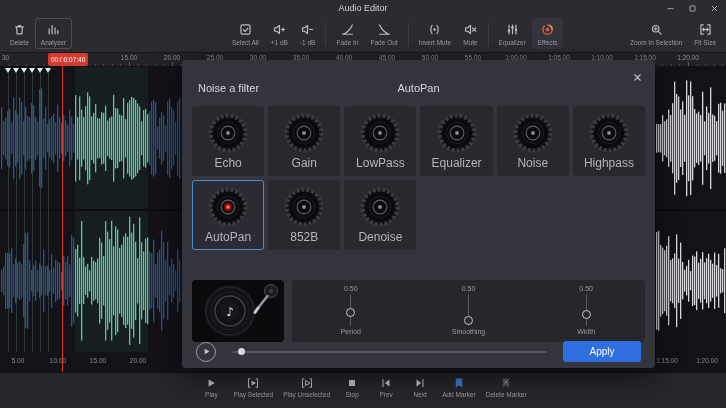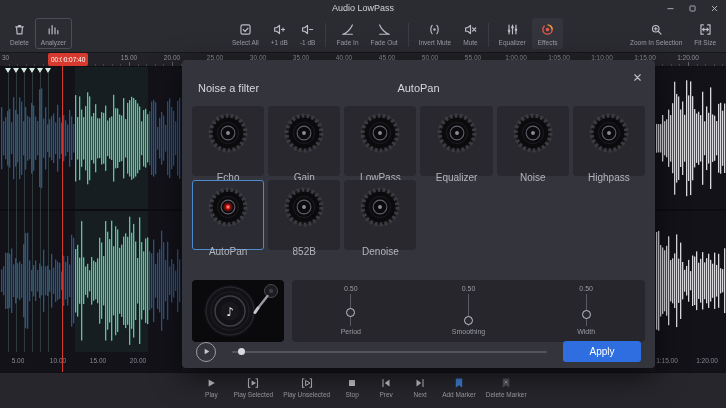--- a/index.html
+++ b/index.html
@@ -52,21 +52,21 @@
   
   .dialog{position:absolute;left:182px;top:60px;width:473px;height:308px;background:#34343c;border-radius:4px;
           box-shadow:0 8px 30px rgba(0,0,0,.6);z-index:10}
   .dlg-title{position:absolute;left:16px;top:22px;font-size:11px;color:#d6d6dc}
   .dlg-center-title{position:absolute;left:0;right:0;top:22px;text-align:center;font-size:11px;color:#d6d6dc}
   .dlg-close{position:absolute;right:12px;top:9px;cursor:pointer}
   .filter-grid{position:absolute;top:46px;left:10px;width:453px;display:grid;grid-template-columns:repeat(6,1fr);gap:4px}
   .fcell{height:70px;background:#28282e;border:1px solid #28282e;border-radius:3px;display:flex;flex-direction:column;
          align-items:center;padding-top:4px;cursor:pointer}
   .fcell.sel{border-color:var(--selborder);background:#2b2b33}
-  .flabel{font-size:10px;color:#b4b4bc;margin-top:17px;white-space:nowrap}
+  .flabel{font-size:12px;color:#b4b4bc;margin-top:1px;white-space:nowrap}
   .dlg-lower{position:absolute;top:220px;left:10px;width:453px;height:62px;display:flex;gap:8px}
   .turntable{width:92px;height:62px;border-radius:4px;overflow:hidden;background:#0a0a0d;flex:none}
   .params{flex:1;background:#26262c;border-radius:4px;display:grid;grid-template-columns:1fr 1fr 1fr;padding:5px 0 4px}
   .param{display:flex;flex-direction:column;align-items:center}
   .pval{font-size:7px;color:#9a9aa2}
   .ptrack{position:relative;width:9px;height:32px;margin:2px 0;cursor:pointer}
   .ptrack::before{content:"";position:absolute;left:4px;top:0;bottom:0;width:1px;background:#5a5a62}
   .pthumb{position:absolute;left:0;width:9px;height:9px;border-radius:50%;background:#2a2a31;border:1px solid #c4c4cc}
   .plabel{font-size:7px;color:#9a9aa2;white-space:nowrap}
   .dlg-foot{position:absolute;left:14px;right:14px;bottom:6px;height:21px;display:flex;align-items:center}
@@ -78,21 +78,21 @@
   
   .transport{position:absolute;left:0;right:0;bottom:0;height:36px;background:#26262c;border-top:1px solid #111116;z-index:8;
              display:flex;justify-content:center;gap:10px;padding-top:4px}
   .trbtn{display:flex;flex-direction:column;align-items:center;gap:2px;min-width:24px;cursor:pointer}
   .trlabel{font-size:6.5px;color:#9c9ca4;white-space:nowrap}
 </style>
 </head>
 <body style="--accent: #2e6ee0; --selgreen: #57c9a2; --waveblue: #2a5584; --wavelight: #d9d9de; --phred: #d63a2f; --selborder: #4d8ace;">
 
 <div class="titlebar">
-  <div class="title">Audio LowPass</div>
+  <div class="title">Audio Editor</div>
   <div class="winctrls" id="winctrls">
       <div class="winbtn">
         <span class="icon">
           <svg width="9" height="9" viewBox="0 0 12 12">
             <path d="M2.5 6.2h7" stroke="#c0c0c8" stroke-width="1.1" stroke-linecap="round"></path>
           </svg>
         </span>
       </div>
       <div class="winbtn">
         <span class="icon">

